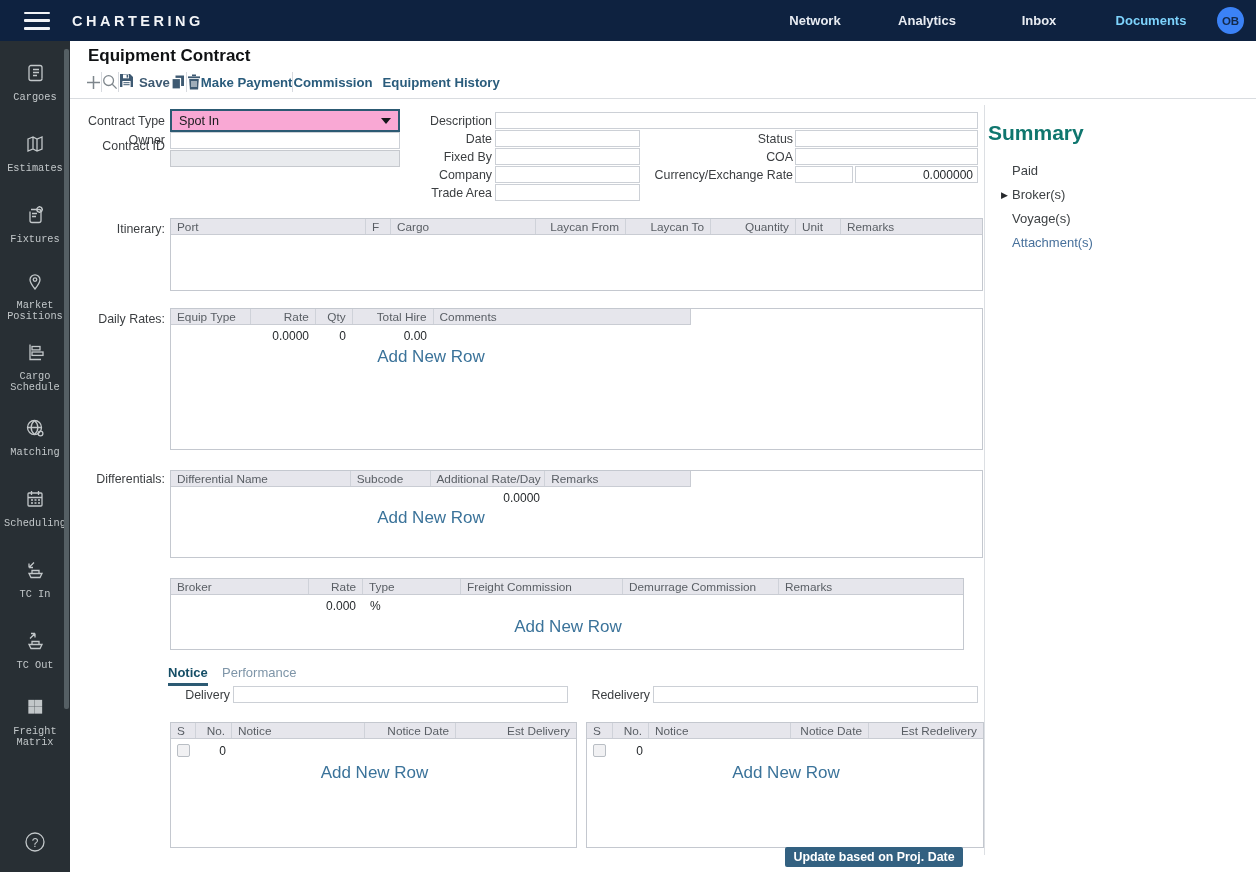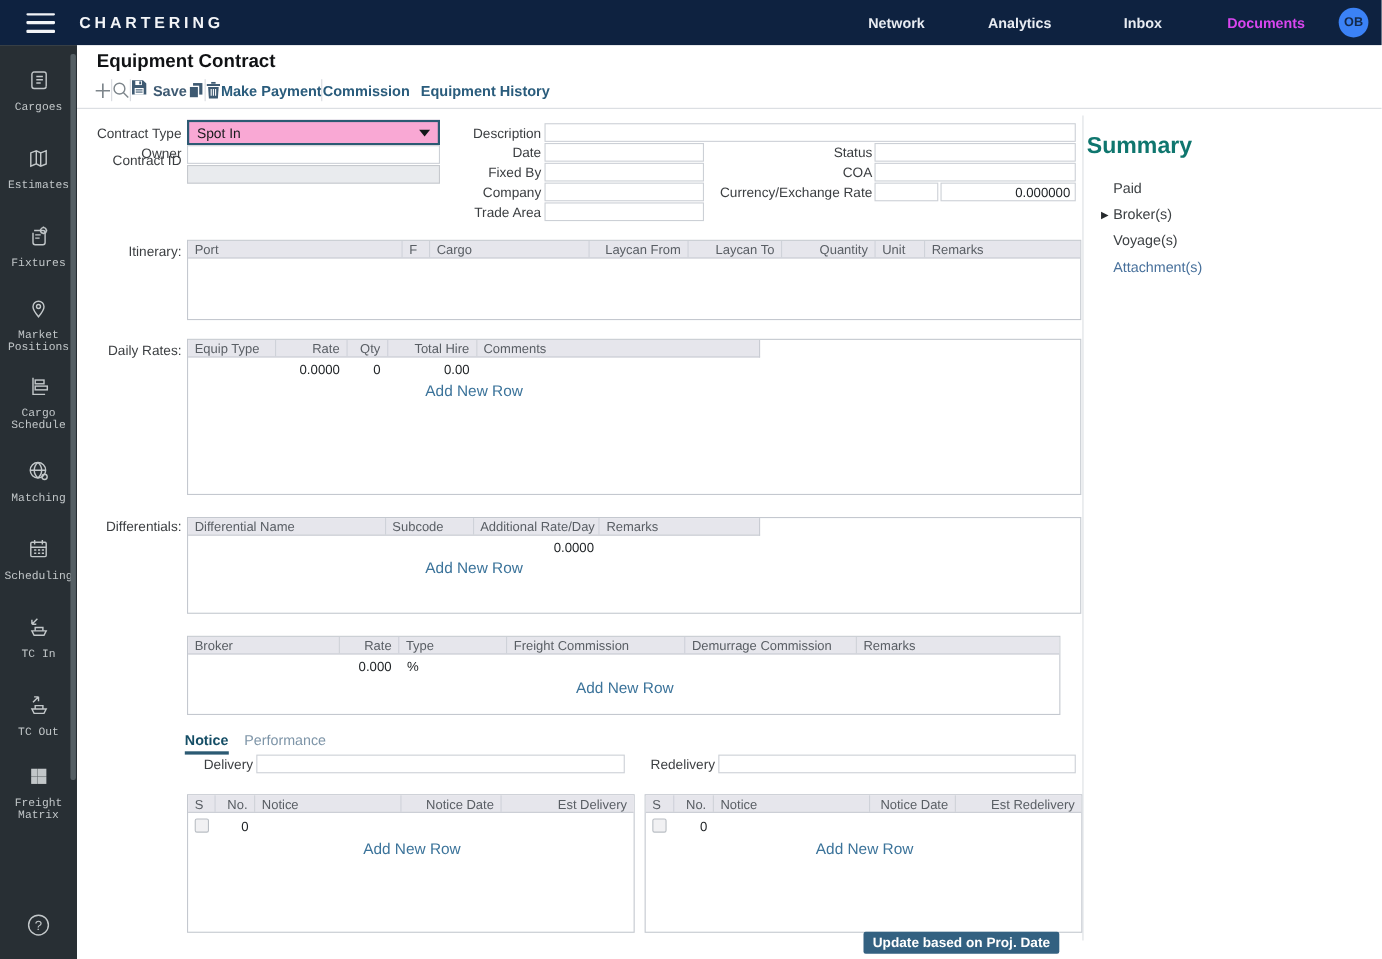--- a/index.html
+++ b/index.html
@@ -9,21 +9,21 @@
   
   .topbar { position:absolute; left:0; top:0; width:1256px; height:41px;
     background:#0e2240; display:flex; align-items:center; padding-left:24px; z-index:5; }
   .hamburger { width:26px; height:18px; display:flex; flex-direction:column;
     justify-content:space-between; cursor:pointer; }
   .hamburger span { display:block; height:2.6px; background:#f2f4f7; border-radius:1px; }
   .brand { color:#f2f4f7; font-weight:bold; font-size:14.5px; letter-spacing:3.5px; margin-left:22px; }
   .topnav { margin-left:auto; display:flex; align-items:center; }
   .topnav .nav-item { width:112px; text-align:center; color:#e8ecf2; font-weight:bold;
     font-size:13px; cursor:pointer; }
-  .topnav .nav-item.disabled { color:#d946ef; }
+  .topnav .nav-item.disabled { color:#7dd3fc; }
   .avatar { width:27px; height:27px; border-radius:50%; background:#3b82f6; color:#13294a;
     font-weight:bold; font-size:11.5px; display:flex; align-items:center; justify-content:center;
     margin:0 12px 0 10px; cursor:pointer; }
 
   
   .sidebar { position:absolute; left:0; top:41px; width:70px; height:831px;
     background:#282f34; display:flex; flex-direction:column; align-items:center;
     padding-top:6px; z-index:4; }
   .sb-item { width:64px; height:71px; display:flex; flex-direction:column; align-items:center;
     justify-content:center; gap:4px; cursor:pointer; }
@@ -63,21 +63,21 @@
   
   .tbl { position:absolute; border:1px solid #c4c8cf; background:#fff; }
   .thead { display:flex; background:#e6e6ec; height:16px; border-bottom:1px solid #c9ccd3; }
   .thead.short { border-right:1px solid #c9ccd3; }
   .th { font-size:11.8px; color:#595e64; padding:1px 6px 0; border-right:1px solid #cfd2d9;
     white-space:nowrap; overflow:hidden; }
   .th:last-child { border-right:none; }
   .th.r { text-align:right; }
   .val { position:absolute; font-size:12px; color:#1f2326; white-space:nowrap; }
   .val.r { text-align:right; }
-  .addrow { position:absolute; text-align:center; color:#3b739a; font-size:14px; cursor:pointer; }
+  .addrow { position:absolute; text-align:center; color:#3b739a; font-size:17px; cursor:pointer; }
   .cb { position:absolute; width:13px; height:13px; background:#f1f1f3; border:1px solid #b9bec4;
     border-radius:2px; cursor:pointer; }
 
   
   .tab { position:absolute; font-size:13px; cursor:pointer; }
   .tab.active { color:#154e66; font-weight:bold; border-bottom:3px solid #2c5a73; padding-bottom:3px; }
   .tab.inactive { color:#7e95a8; }
 
   .btn-update { position:absolute; left:715px; top:806px; width:178px; height:20px;
     background:#336181; color:#fff; font-size:12.4px; font-weight:bold; border:none;

